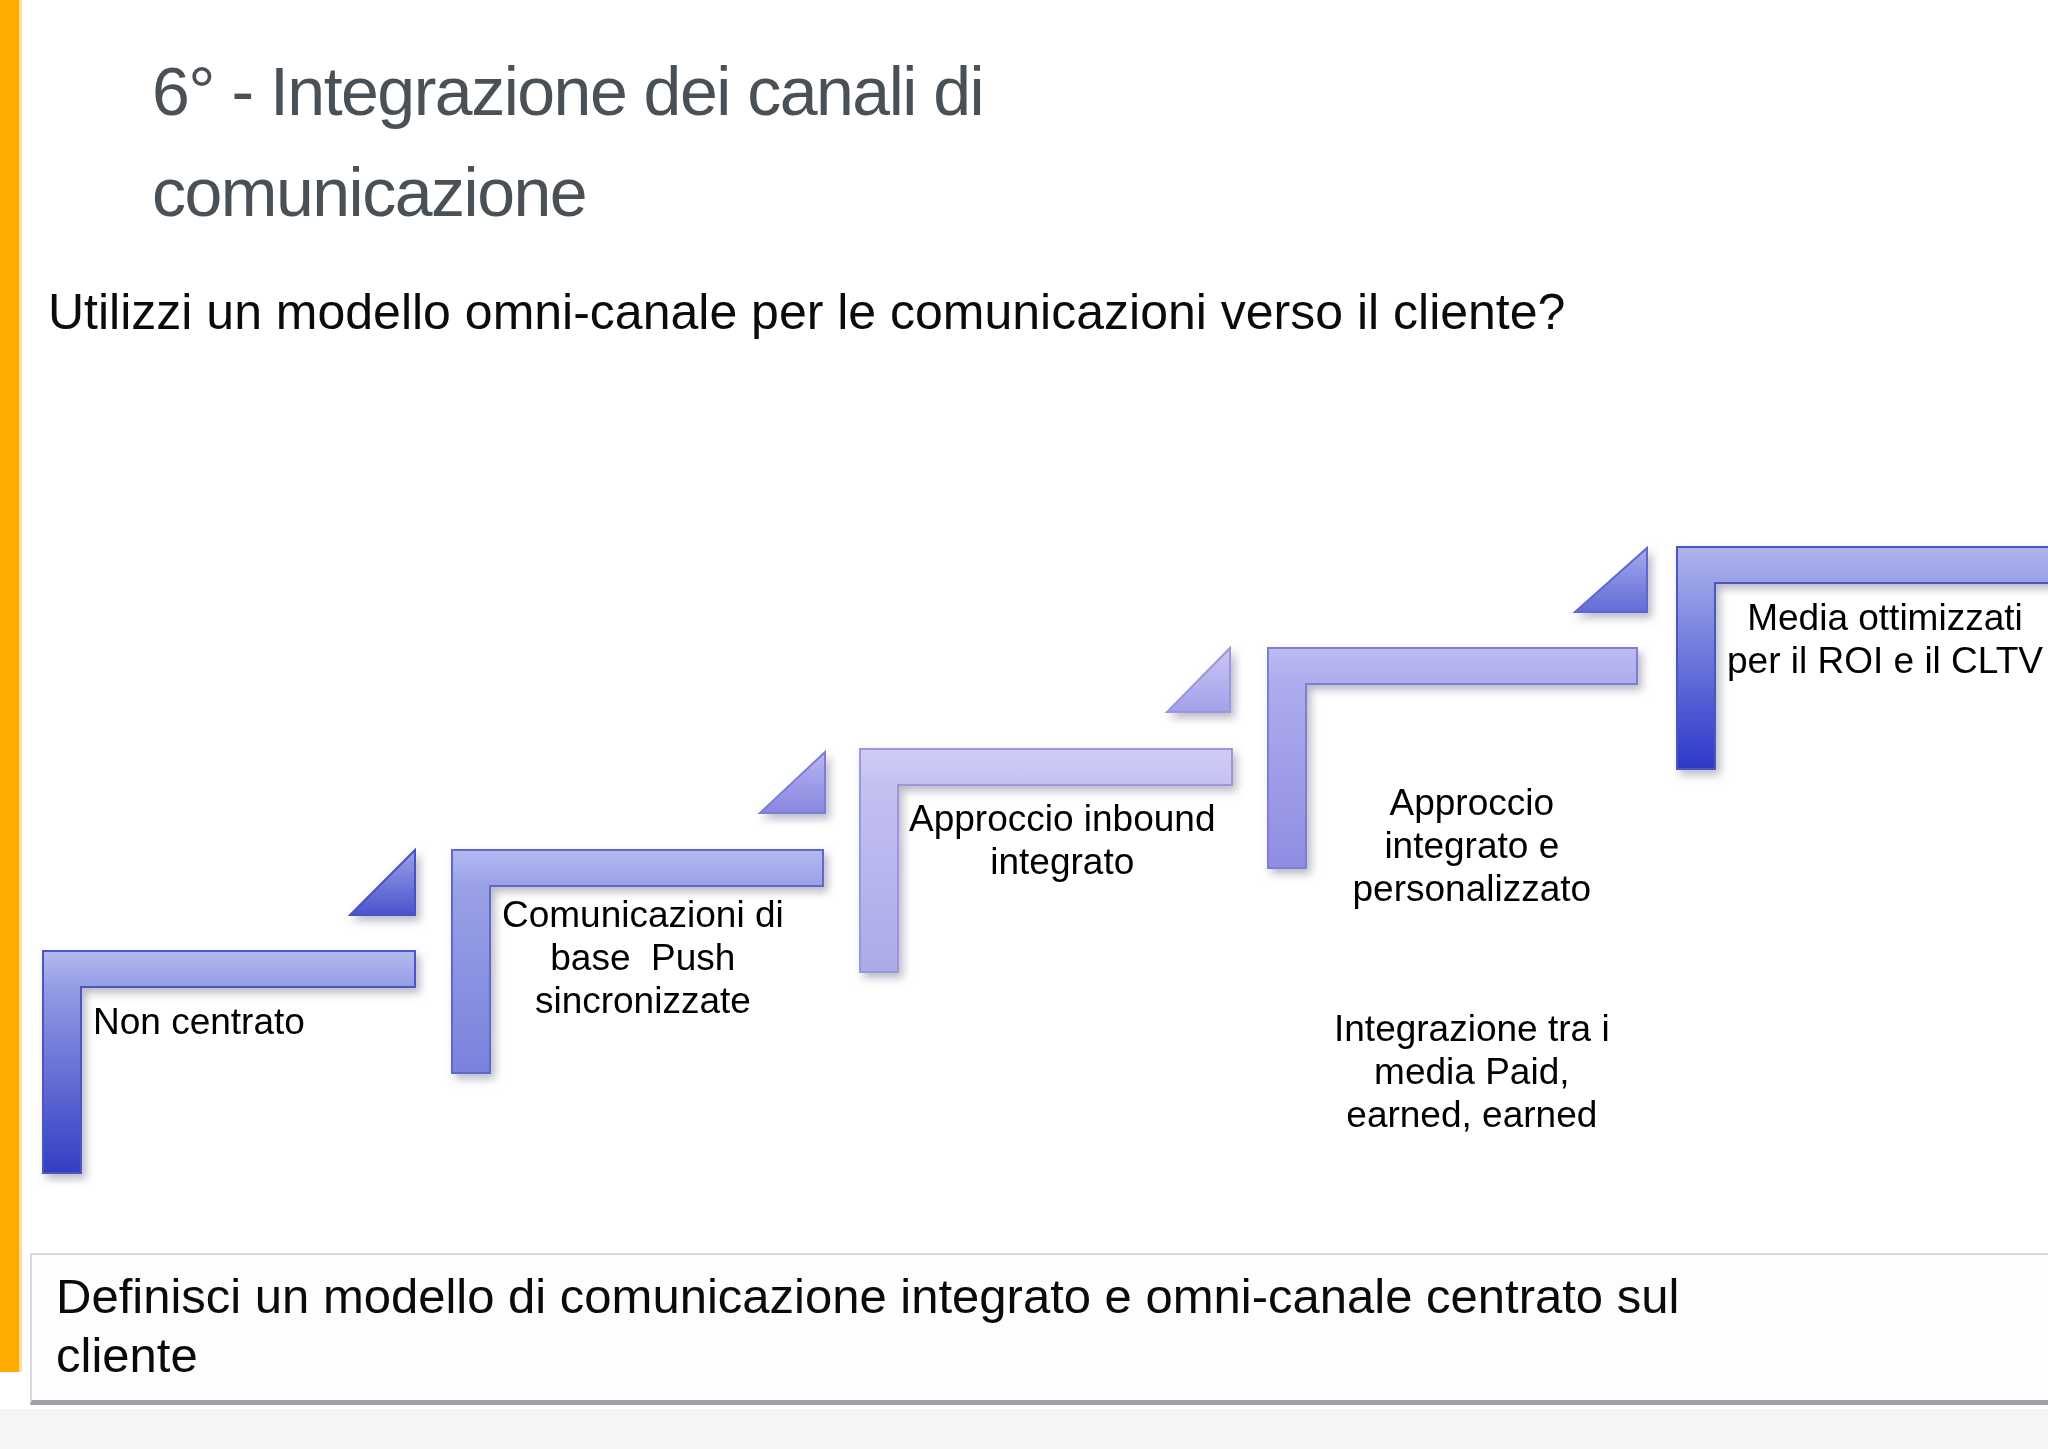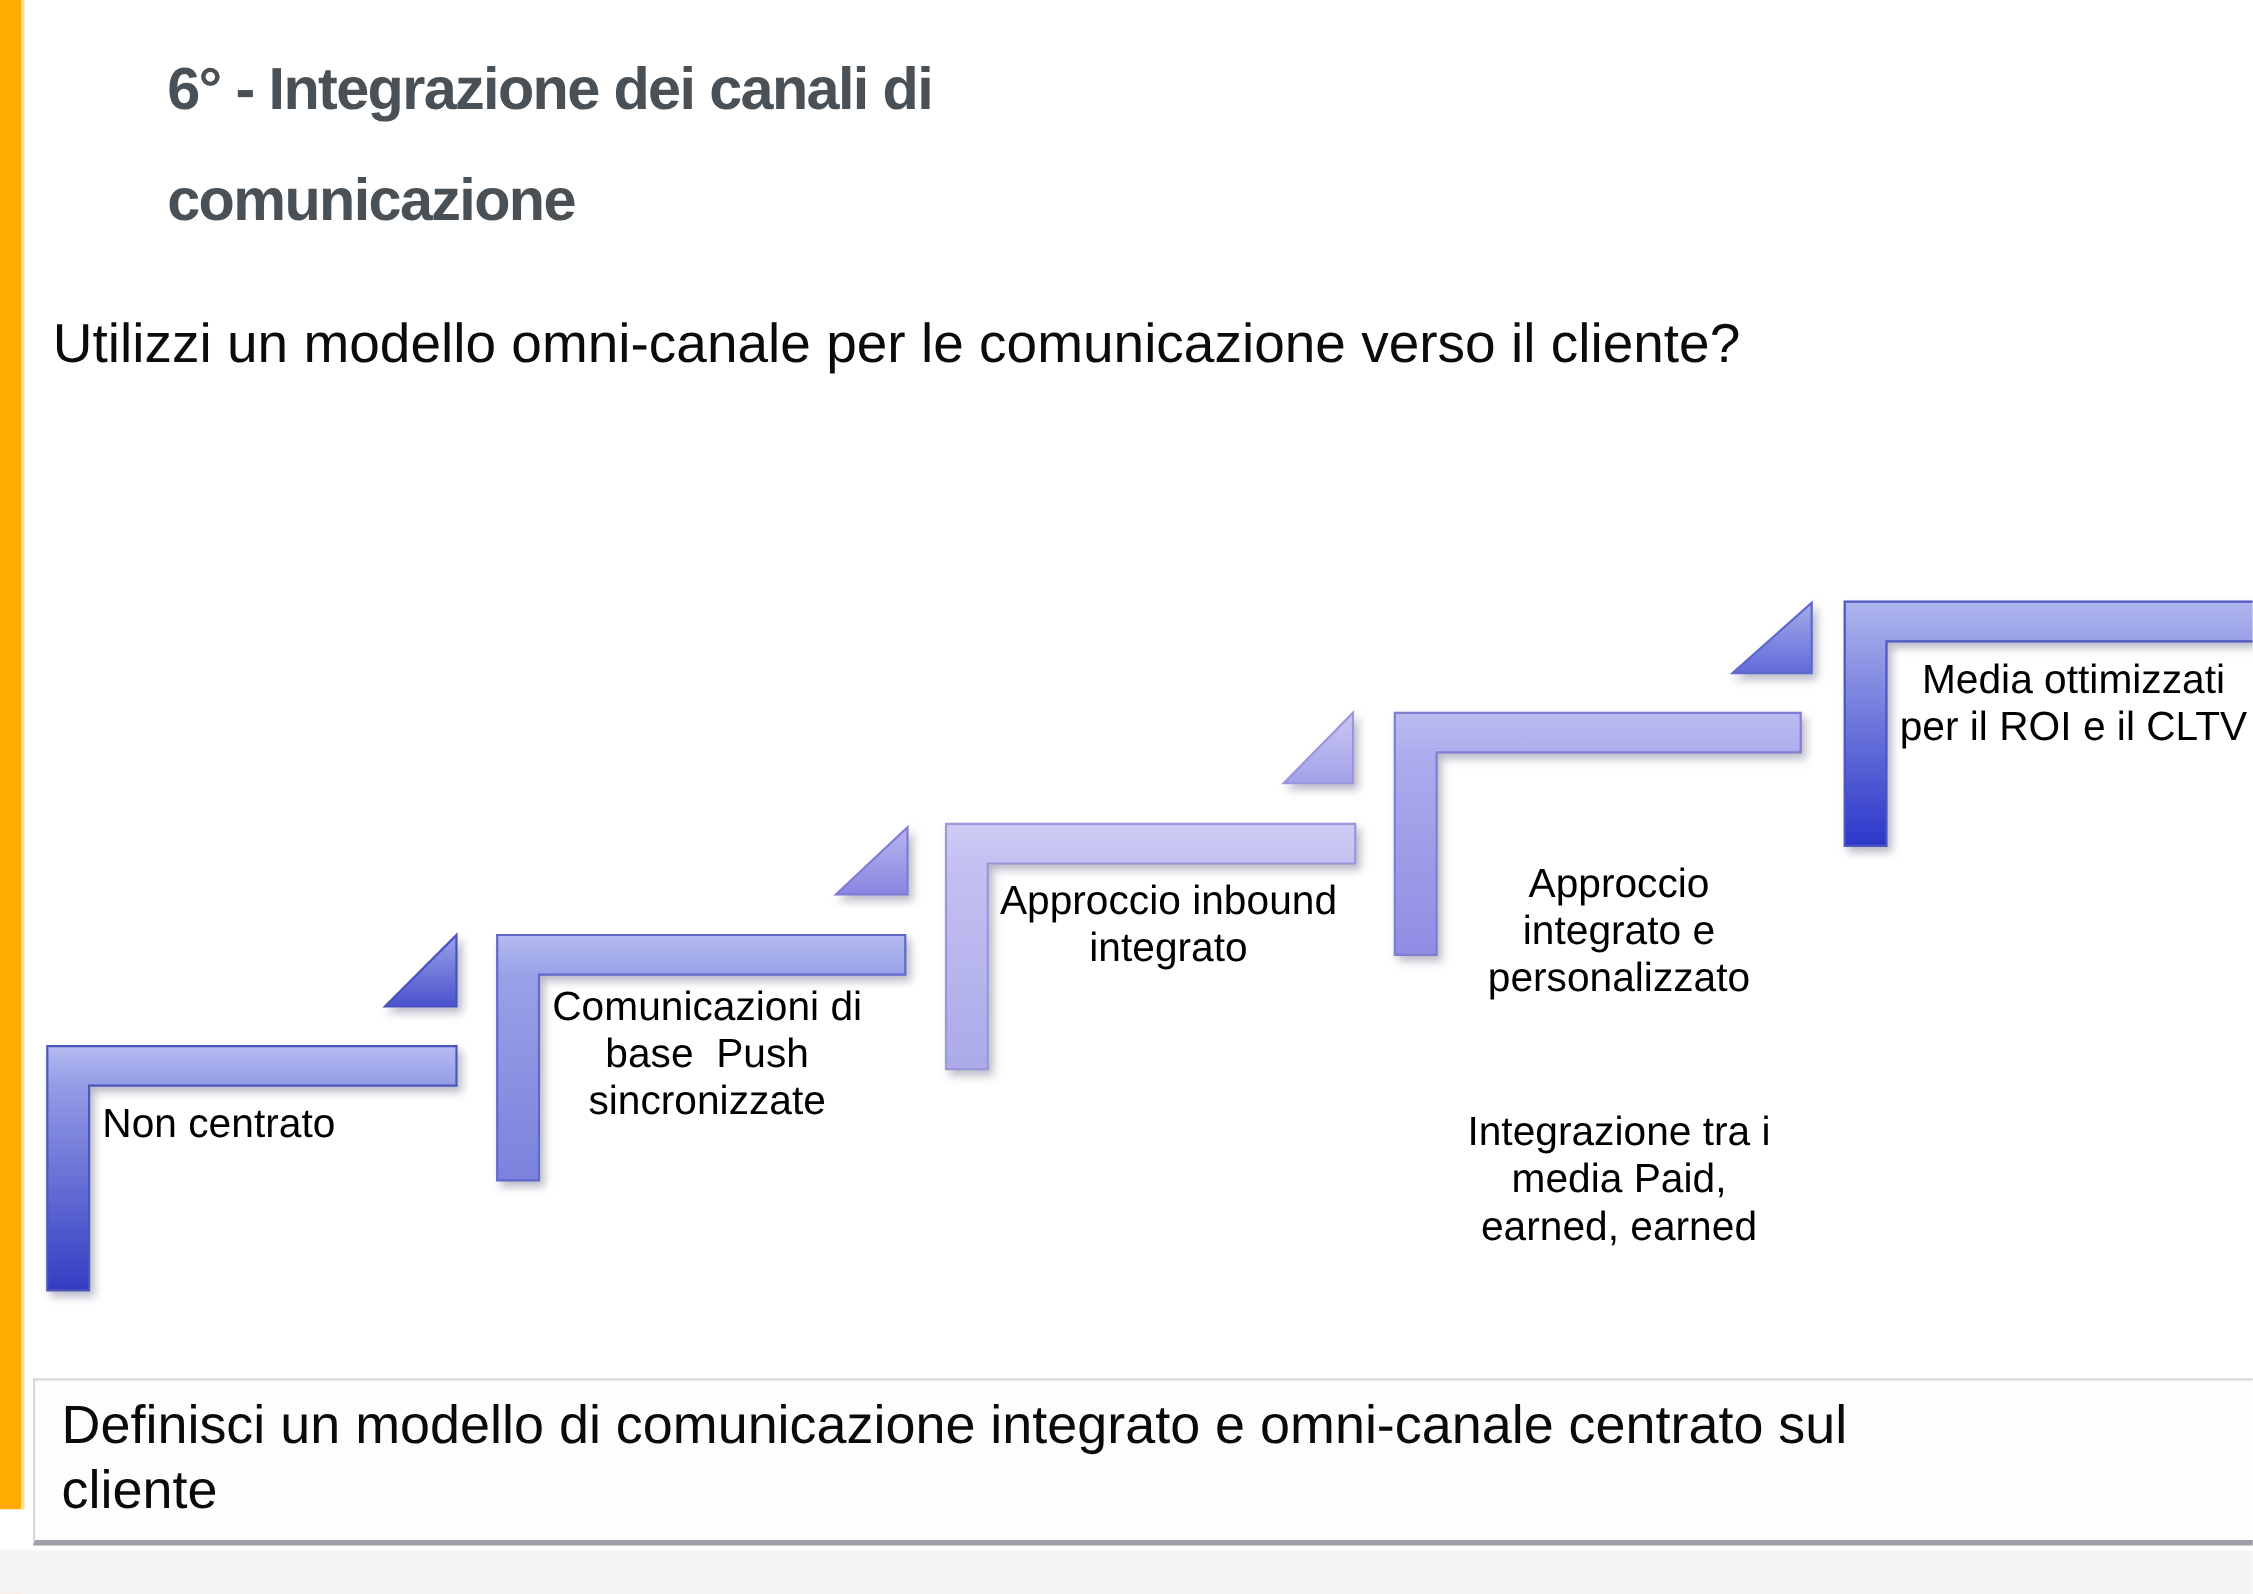--- a/index.html
+++ b/index.html
@@ -15,21 +15,21 @@
     border-right:3px solid #FFE096;
   }
   #accent-top { top:0; height:1372px; }
   #accent-bottom { top:1417px; height:32px; }
   .bottom-strip {
     position:absolute; left:0; top:1409px; width:2048px; height:40px;
     background:#f6f4f6;
   }
   .title {
     position:absolute; left:152px; top:-5px;
-    color:#4A5156; font-size:54px; font-weight:bold;
+    color:#4A5156; font-size:68px; font-weight:normal;
     line-height:101px; letter-spacing:-1.5px;
     white-space:pre-wrap;
   }
   .question {
     position:absolute; left:48px; top:283px;
     color:#0b0b0b; font-size:50px; line-height:58px;
     white-space:pre-wrap;
   }
   .stairs-svg { position:absolute; left:0; top:0; }
   .step-label {
@@ -60,21 +60,21 @@
 </head>
 <body>
 
 <div class="accent-bar" id="accent-top"></div>
 <div class="accent-bar" id="accent-bottom"></div>
 <div class="bottom-strip"></div>
 
 <h1 class="title">6° - Integrazione dei canali di
 comunicazione</h1>
 
-<div class="question">Utilizzi un modello omni-canale per le comunicazione verso il cliente?</div>
+<div class="question">Utilizzi un modello omni-canale per le comunicazioni verso il cliente?</div>
 
 <svg class="stairs-svg" width="2048" height="1449" viewBox="0 0 2048 1449">
   <defs>
     <filter id="ds" x="-20%" y="-20%" width="150%" height="150%">
       <feDropShadow dx="4" dy="5" stdDeviation="4" flood-color="#8B8BA3" flood-opacity="0.6"></feDropShadow>
     </filter>
     <linearGradient id="g1" x1="0" y1="0" x2="0" y2="1">
       <stop offset="0" stop-color="#B4BBF1"></stop>
         <stop offset="0.16" stop-color="#949CE5"></stop>
         <stop offset="1" stop-color="#333DC3"></stop>

